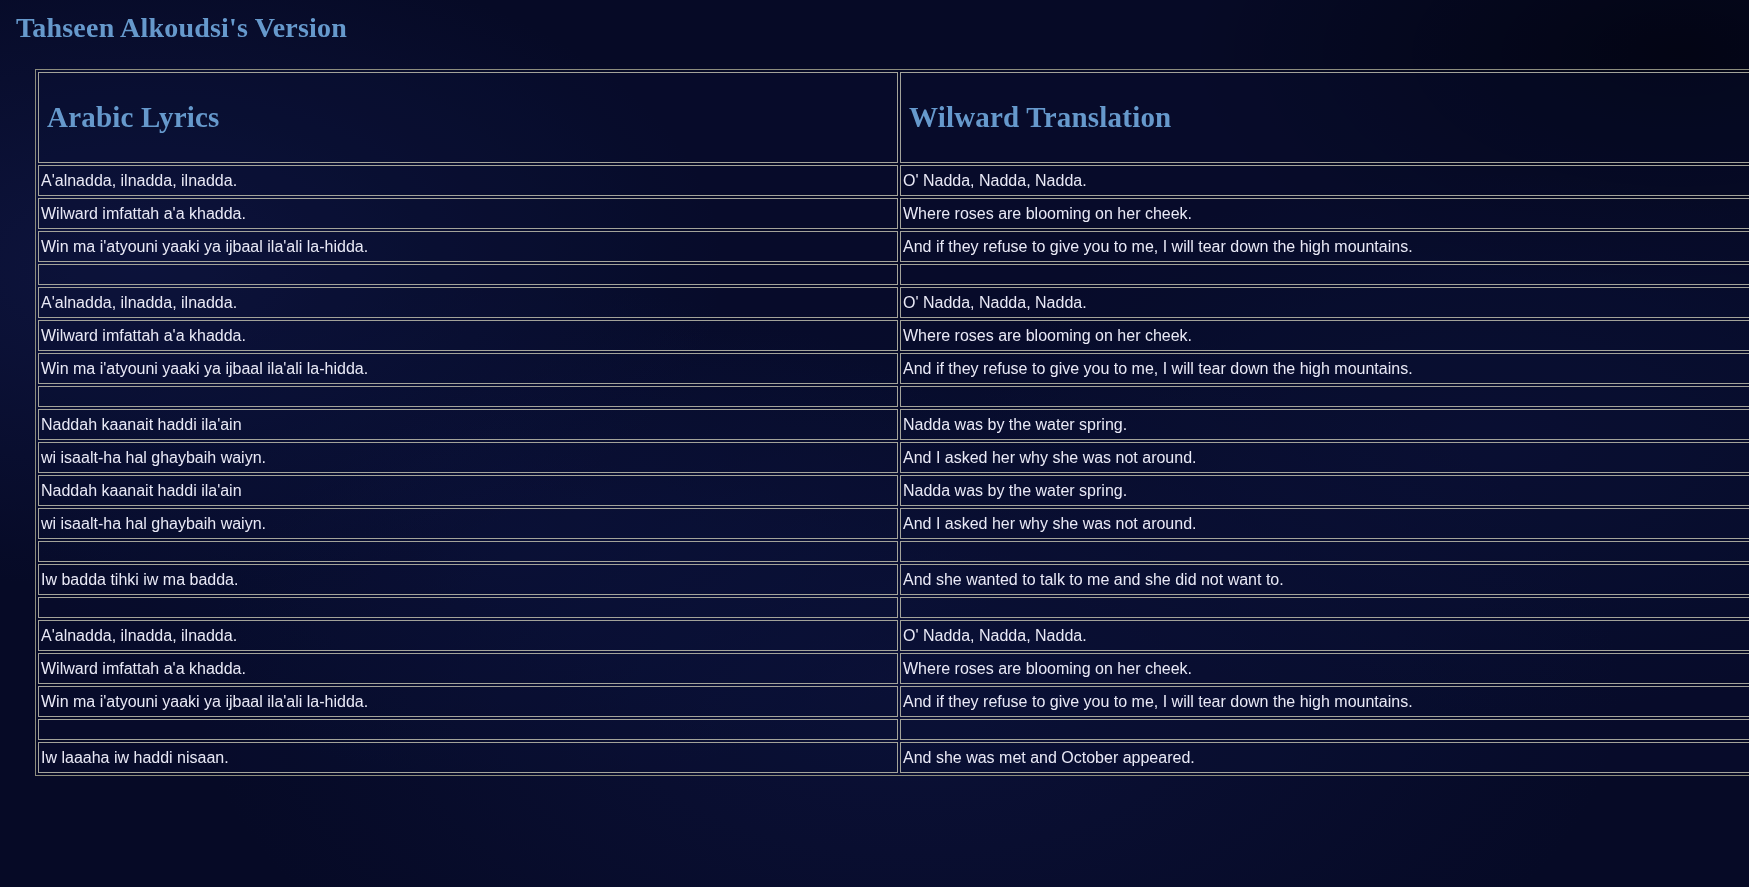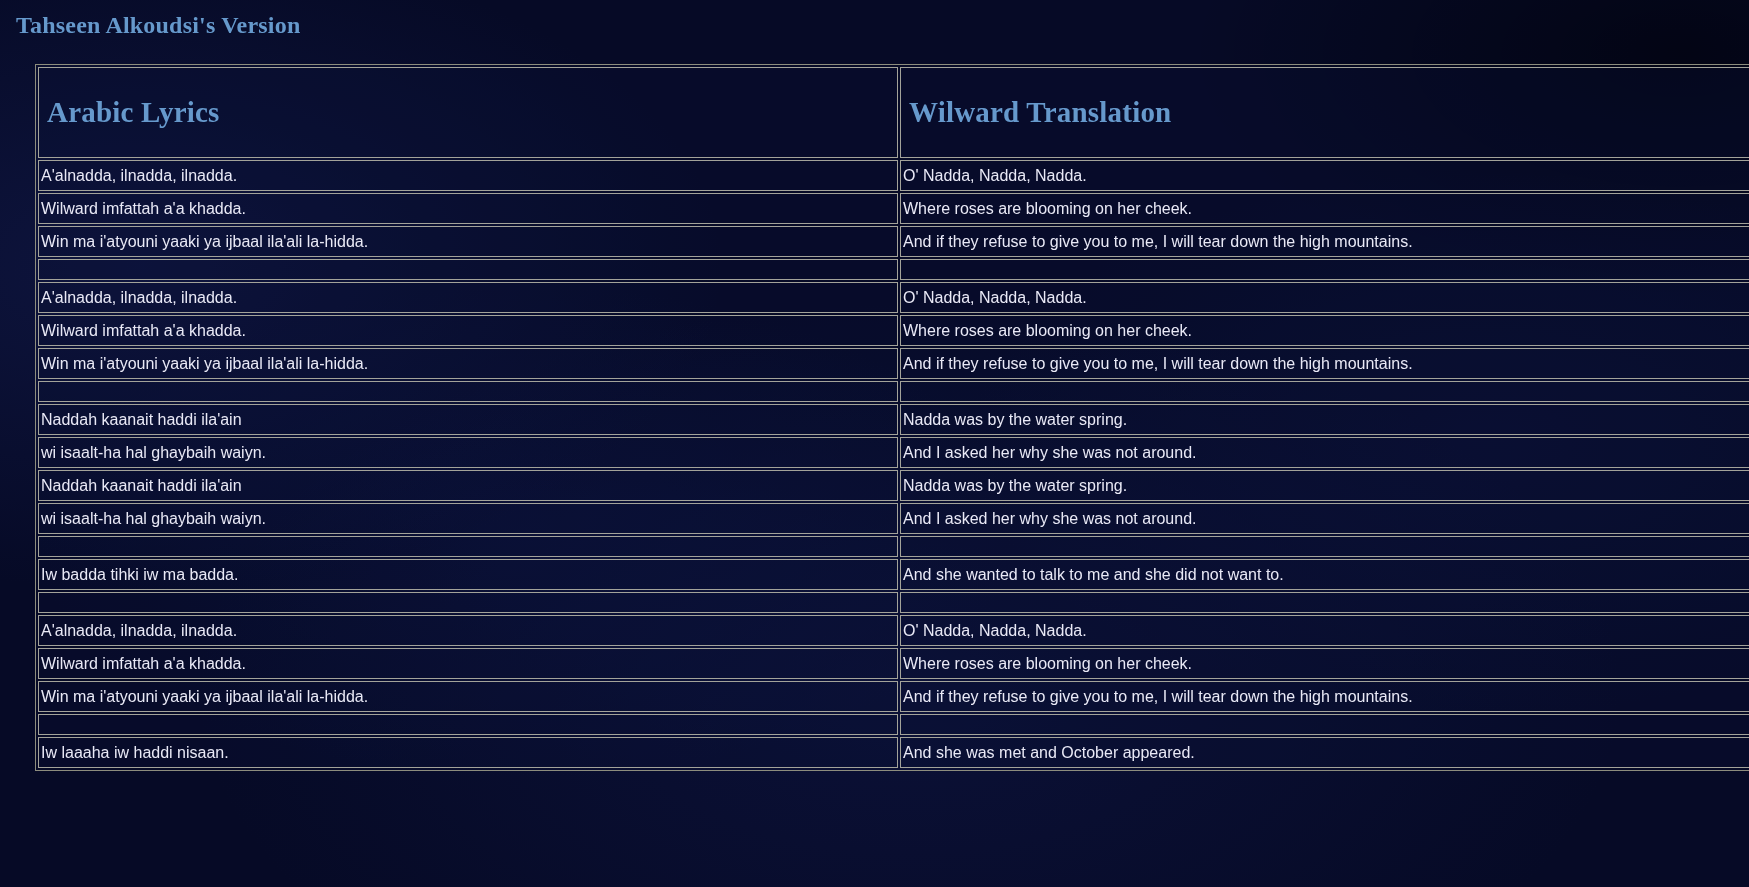--- a/index.html
+++ b/index.html
@@ -19,21 +19,21 @@
       radial-gradient(900px 500px at 8% 30%, rgba(30,42,112,0.32), transparent 65%),
       radial-gradient(1100px 600px at 52% 78%, rgba(26,36,104,0.26), transparent 65%),
       radial-gradient(800px 420px at 85% 50%, rgba(22,32,92,0.22), transparent 65%),
       radial-gradient(760px 380px at 30% 60%, rgba(18,28,86,0.25), transparent 65%),
       radial-gradient(700px 350px at 96% 6%, rgba(0,0,6,0.55), transparent 70%);
   }
   .page{padding:8px 6px 0 15px;}
   .page-title{
     font-family:"Liberation Serif", "DejaVu Serif", serif;
     font-weight:bold;
-    font-size:24px;
+    font-size:28px;
     color:var(--accent);
     margin:4px 0 25px 1px;
     letter-spacing:0.2px;
   }
   table.lyrics-table{
     width:100%;
     border-collapse:separate;
     border-spacing:2px;
     border:1px solid var(--table-border);
     background:transparent;

